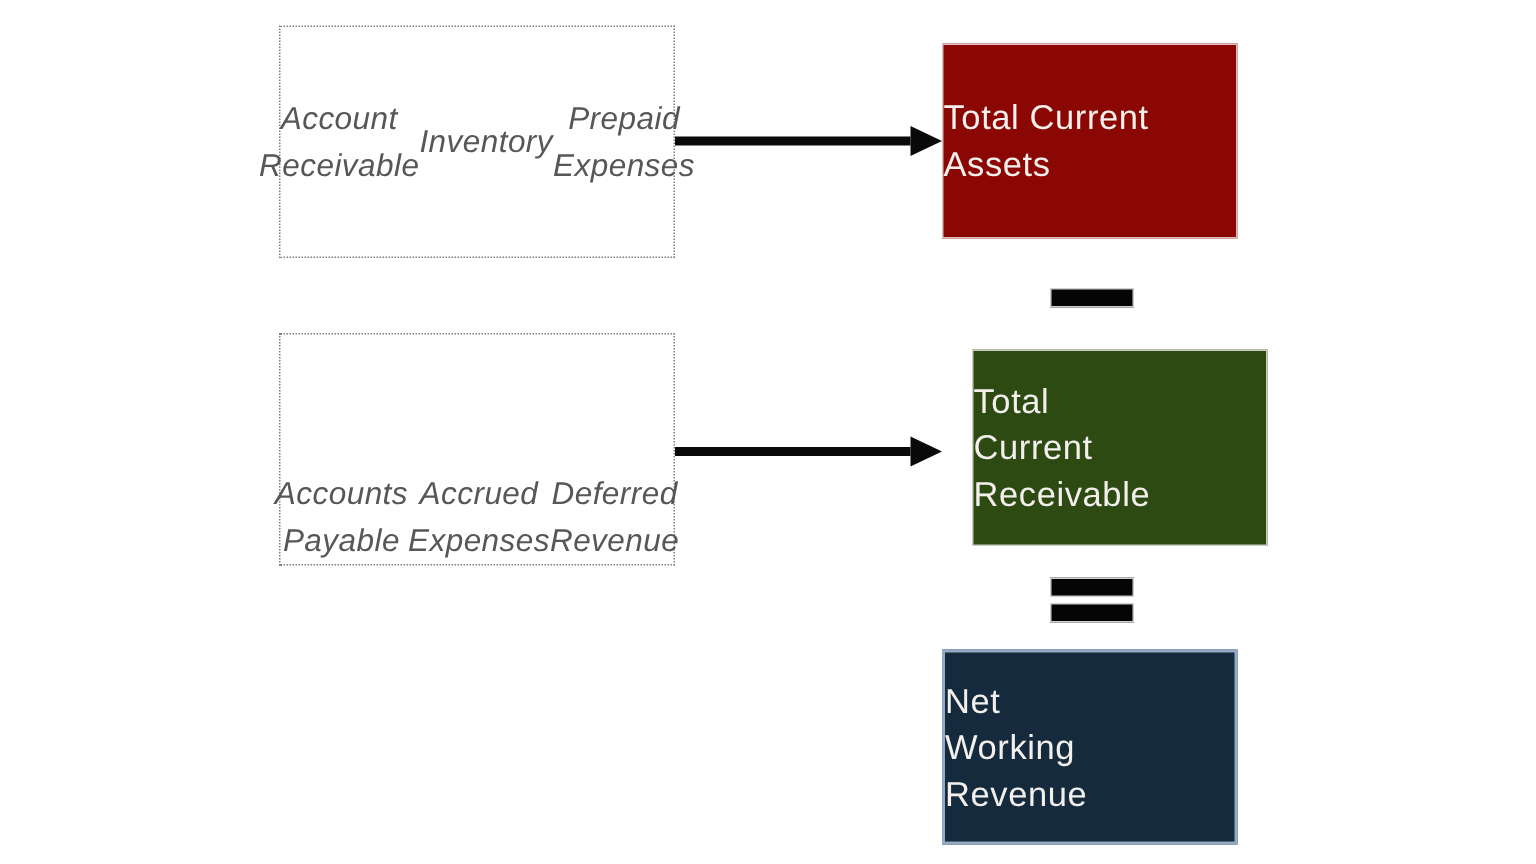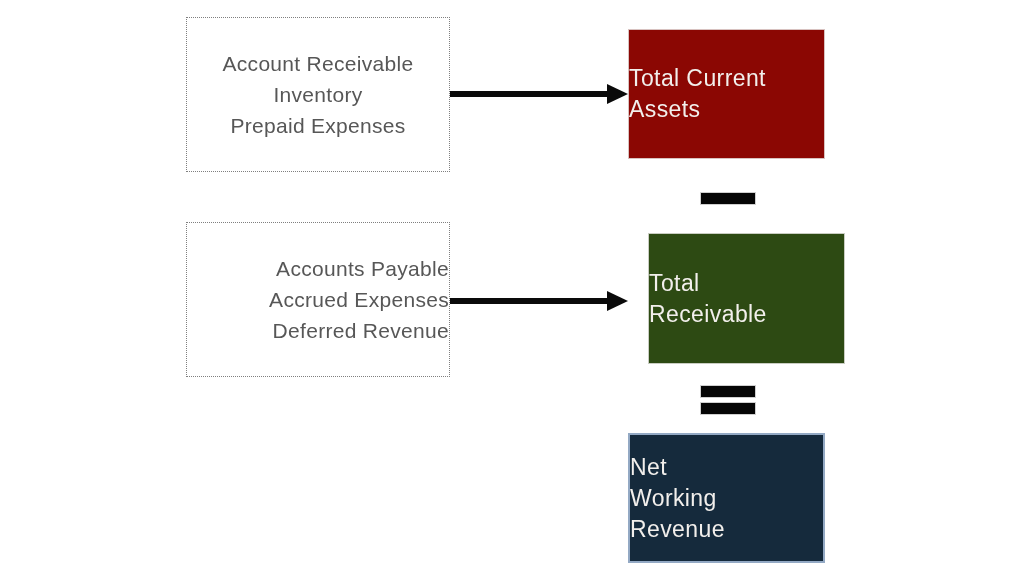--- a/index.html
+++ b/index.html
@@ -27,26 +27,27 @@
   .canvas {
     position: relative;
     width: 1024px; height: 576px;
     background: var(--background);
   }
   .input-box {
     position: absolute;
     width: 264px; height: 155px;
     border: 1px dotted var(--input_border);
     background: #ffffff;
-    display: flex; flex-direction: column;
+    display: flex; 
     align-items: center; justify-content: center;
     color: var(--input_text);
     font-size: 21px; line-height: 31px;
     letter-spacing: 0.3px;
     text-align: center;
+    font-style: italic;
   }
   .input-box-1 { left: 186px; top: 17px; }
   .input-box-2 { left: 186px; top: 222px; align-items: flex-end; }
   .solid-box {
     position: absolute;
     left: 628px; width: 197px;
     display: flex; flex-direction: column;
     align-items: flex-start; justify-content: center;
     color: var(--result_text);
     font-size: 23px; line-height: 31px;
@@ -129,20 +130,21 @@
     <div>Deferred Revenue</div>
   </div>
 
   <div class="arrow arrow-2">
     <div class="arrow-line"></div>
     <div class="arrow-head"></div>
   </div>
 
   <div class="solid-box liabilities-box">
     <div>Total</div>
+    <div>Current</div>
     <div>Receivable</div>
   </div>
 
   <div class="op-bar equals-bar-top"></div>
   <div class="op-bar equals-bar-bottom"></div>
 
   <div class="solid-box nwc-box">
     <div>Net</div>
     <div>Working</div>
     <div>Revenue</div>

